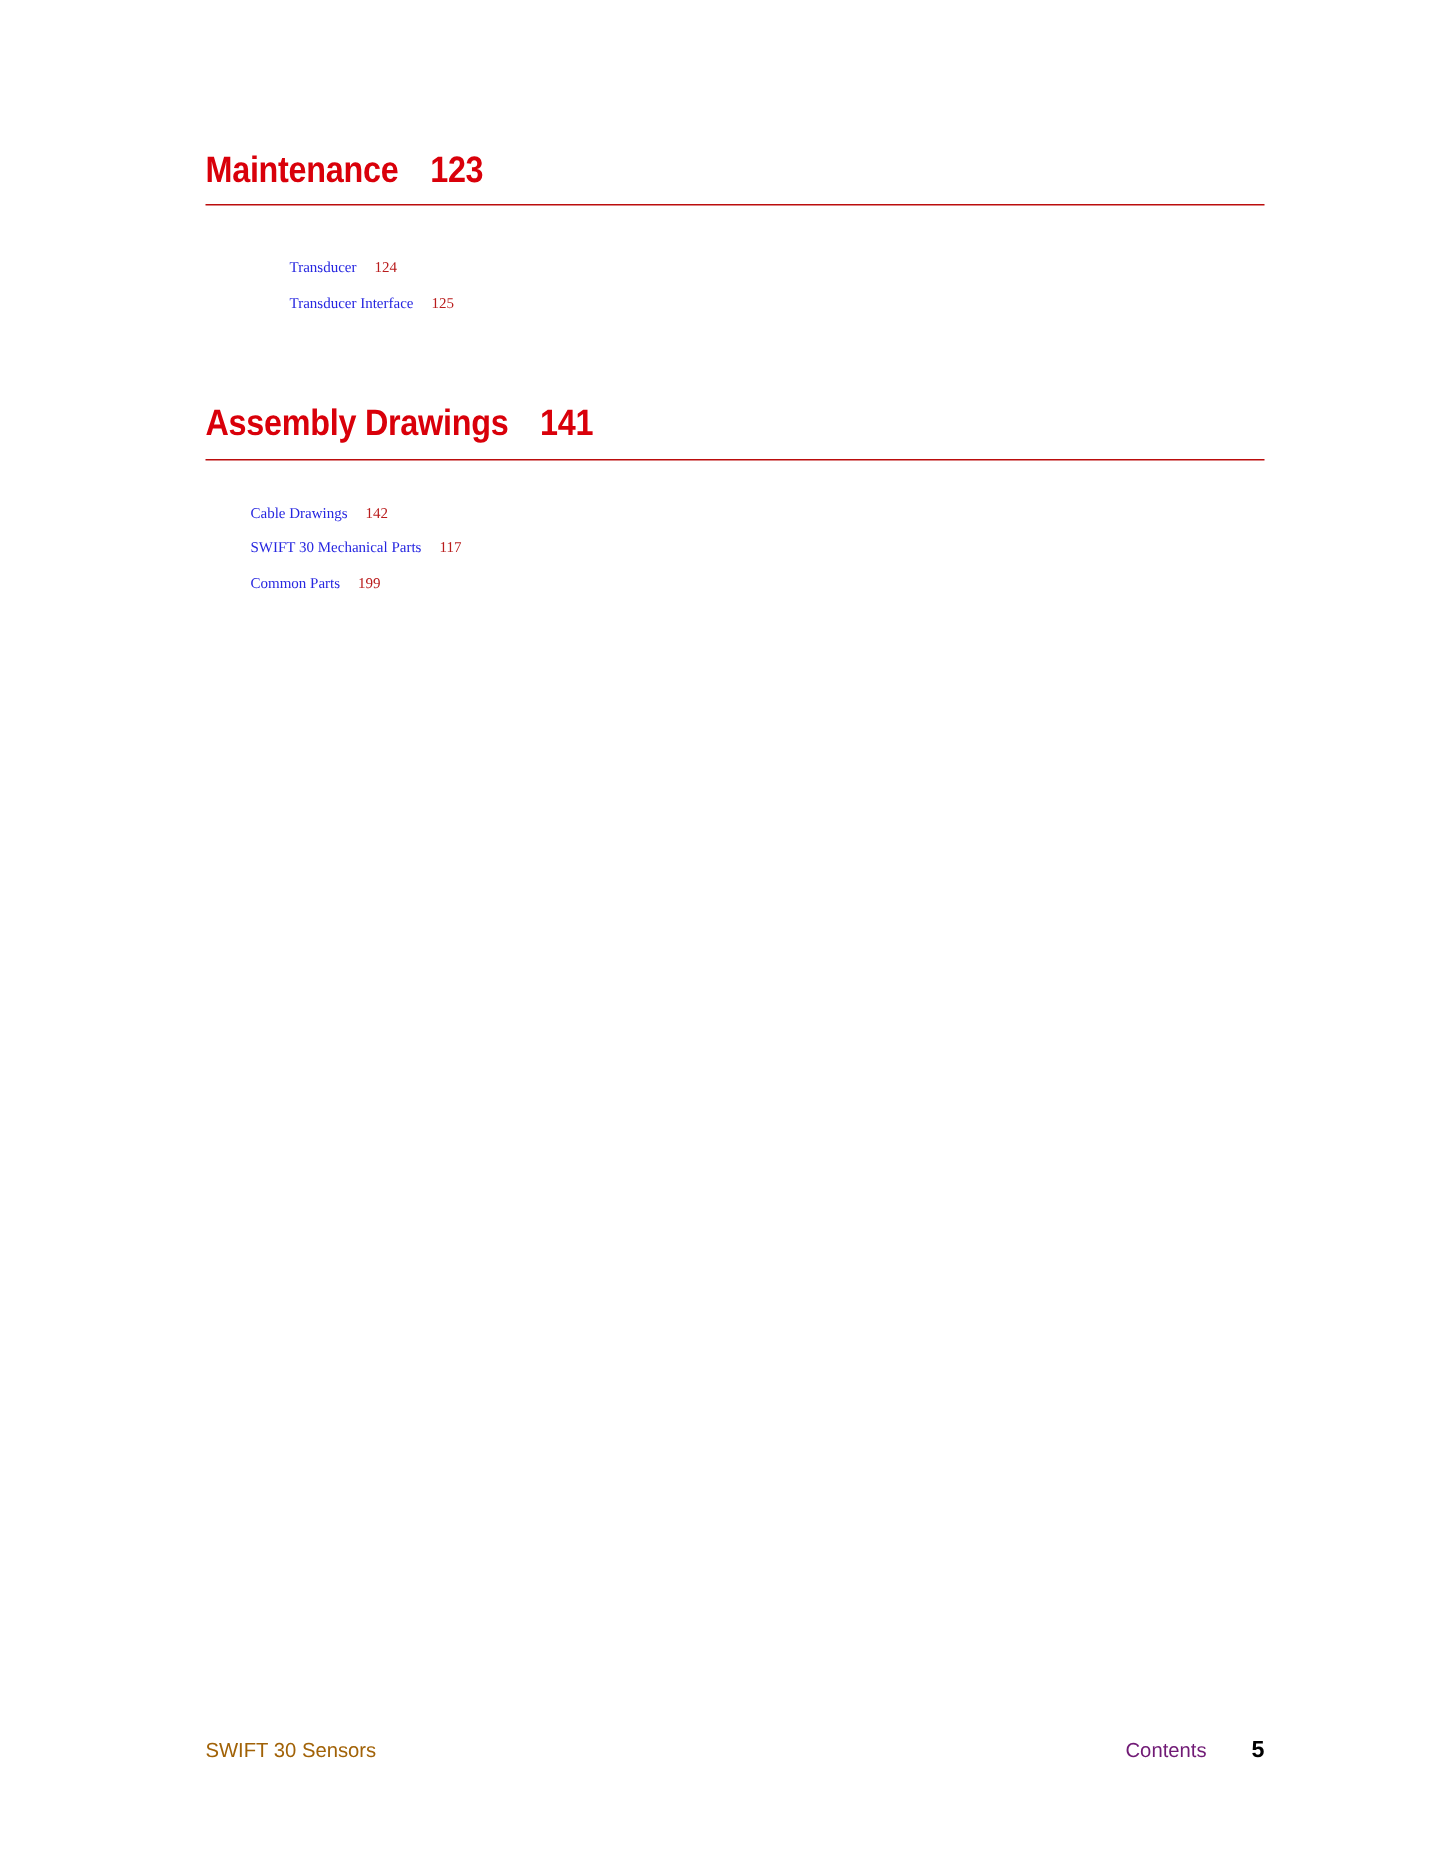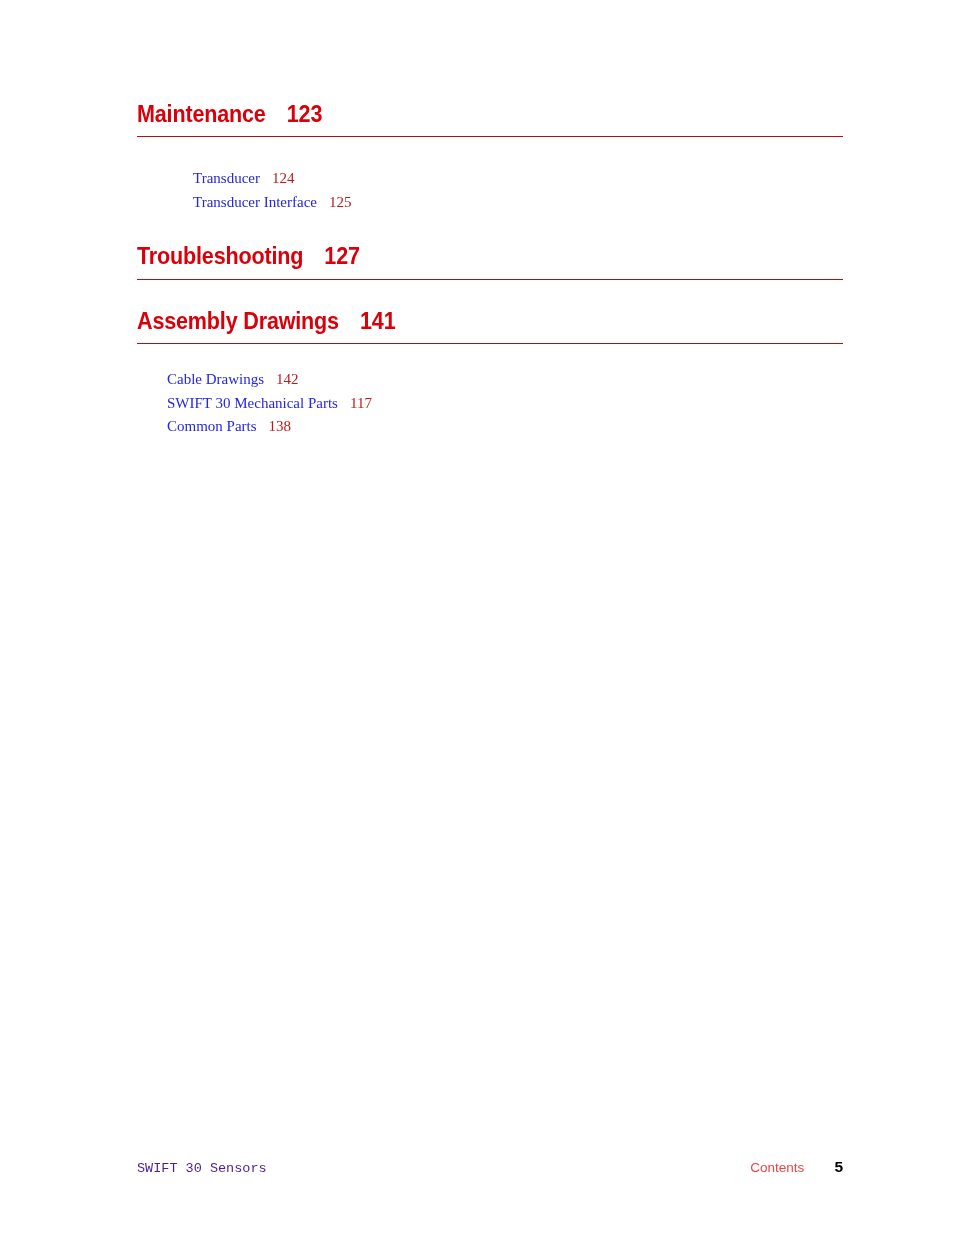--- a/index.html
+++ b/index.html
@@ -65,21 +65,21 @@
     list-style: none;
     margin: 0;
     padding: 0;
   }
 
   .sub-item {
     display: flex;
     align-items: baseline;
     color: #2626e0;
     font-family: "Liberation Serif", "DejaVu Serif", serif;
-    font-size: 15px;
+    font-size: 10px;
     line-height: 23.4px;
     white-space: nowrap;
   }
 
   .sub-label { color: #2626e0; }
   .sub-page  { color: #b91c1c; margin-left: 12px; }
 
   .sub-list.indent-deep { margin-left: 56px; }
   .sub-list.indent-shallow { margin-left: 30px; }
 
@@ -96,34 +96,34 @@
     width: 706px;
     display: flex;
     align-items: baseline;
     justify-content: space-between;
     font-family: "Liberation Sans", "DejaVu Sans", sans-serif;
     font-size: 13.5px;
     color: #1a1a1a;
   }
 
   .footer-left {
-    font-family: Liberation Mono, monospace;
+    font-family: Liberation Sans, sans-serif;
     font-size: 13.5px;
-    color: #4c1d95;
+    color: #a16207;
   }
 
   .footer-right {
     display: flex;
     align-items: baseline;
   }
 
   .footer-section {
     font-family: "Liberation Sans", "DejaVu Sans", sans-serif;
     font-size: 13.5px;
-    color: #ef4444;
+    color: #701a75;
   }
 
   .footer-pagenum {
     font-family: "Liberation Sans", "DejaVu Sans", sans-serif;
     font-size: 15.5px;
     font-weight: bold;
     color: #000000;
     margin-left: 30px;
   }
 </style>
@@ -150,27 +150,20 @@
         <span class="sub-page">124</span>
       </li>
       <li class="sub-item">
         <span class="sub-label">Transducer Interface</span>
         <span class="sub-page">125</span>
       </li>
     </ul>
 
     <div class="gap-between-chapters-a"></div>
 
-    <div class="chapter">
-      <div class="chapter-head">
-        <span class="chapter-title">Troubleshooting</span>
-        <span class="chapter-page">127</span>
-      </div>
-      <hr class="chapter-rule">
-    </div>
 
     <div class="gap-between-chapters-b"></div>
 
     <div class="chapter">
       <div class="chapter-head">
         <span class="chapter-title">Assembly Drawings</span>
         <span class="chapter-page">141</span>
       </div>
       <hr class="chapter-rule">
     </div>
@@ -181,21 +174,21 @@
       <li class="sub-item">
         <span class="sub-label">Cable Drawings</span>
         <span class="sub-page">142</span>
       </li>
       <li class="sub-item">
         <span class="sub-label">SWIFT 30 Mechanical Parts</span>
         <span class="sub-page">117</span>
       </li>
       <li class="sub-item">
         <span class="sub-label">Common Parts</span>
-        <span class="sub-page">138</span>
+        <span class="sub-page">199</span>
       </li>
     </ul>
 
   </div>
 
   <div class="footer">
     <span class="footer-left">SWIFT 30 Sensors</span>
     <span class="footer-right">
       <span class="footer-section">Contents</span>
       <span class="footer-pagenum">5</span>

